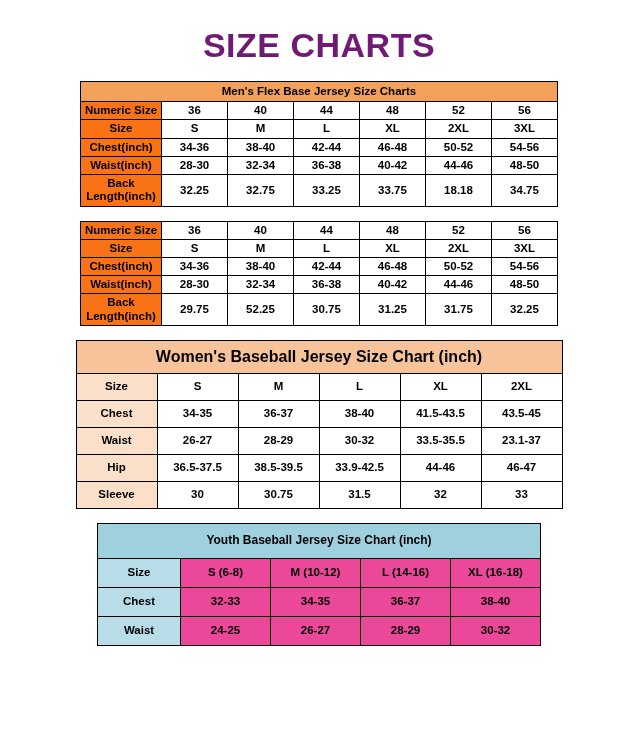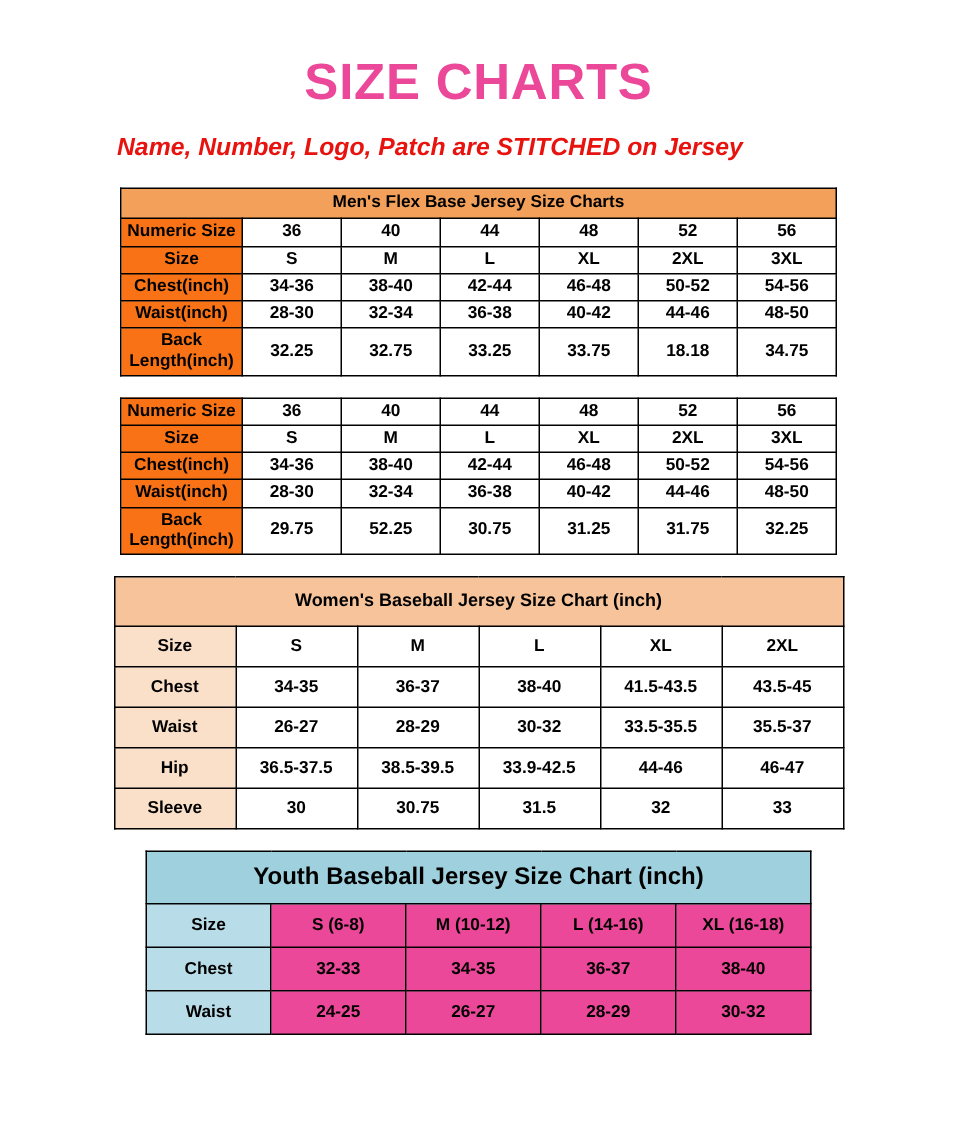--- a/index.html
+++ b/index.html
@@ -16,25 +16,25 @@
   }
   .page {
     position: relative;
     width: 638px;
     height: 750px;
     box-sizing: border-box;
     padding: 0;
   }
   .title {
     text-align: center;
-    color: #ec4899;
+    color: #701a75;
     font-weight: bold;
     font-size: 34px;
     letter-spacing: 0.5px;
-    margin: 36px 0 0 0;
+    margin: 26px 0 0 0;
     font-family: "Liberation Sans", sans-serif;
   }
   .subtitle {
     color: #e8130f;
     font-weight: bold;
     font-style: italic;
     font-size: 16.5px;
     line-height: 1.35;
     margin: 12px 0 0 78px;
     width: 480px;
@@ -69,53 +69,52 @@
   .t-orange td {
     background: #ffffff;
   }
   .t-orange .hdr-row td { background: #f2a05a; }
   .t-orange .labelcell { background: #f97316; }
 
   
   .t-peach .hdr-row td {
     background: #f6c39b;
     padding: 5px 0;
-    font-size: 12px;
+    font-size: 16px;
   }
   .t-peach .labelcell { background: #fbe0c9; }
   .t-peach td { background: #ffffff; height: 22px; }
   .t-peach .hdr-row td { background: #f6c39b; }
   .t-peach .labelcell { background: #fbe0c9; }
 
   
   .t-blue .hdr-row td {
     background: #9fd0dd;
     padding: 5px 0;
-    font-size: 16px;
+    font-size: 12px;
   }
   .t-blue .labelcell { background: #b9dde8; }
   .t-blue td { background: #ec4899; height: 24px; }
   .t-blue .hdr-row td { background: #9fd0dd; }
   .t-blue .labelcell { background: #b9dde8; }
 
   .rowlabel { width: 78px; }
   .men-col { width: 63px; }
   .wm-label { width: 78px; }
   .wm-col { width: 78px; }
   .yt-label { width: 80px; }
   .yt-col { width: 87px; }
   .two-line { line-height: 1.15; }
 </style>
 </head>
 <body>
 
 <div class="page">
 
   <div class="title">SIZE CHARTS</div>
-  <div class="subtitle">Name, Number, Logo, Patch are STITCHED on Jersey</div>
 
   <div class="block first">
     <table class="chart t-orange">
       <tbody>
           <tr class="hdr-row">
         <td colspan="7">Men's Flex Base Jersey Size Charts</td>
       </tr>
       <tr>
         <td class="labelcell rowlabel two-line">Numeric Size</td>
         <td class="men-col">36</td>
@@ -238,21 +237,21 @@
         <td>38-40</td>
         <td>41.5-43.5</td>
         <td>43.5-45</td>
       </tr>
       <tr>
         <td class="labelcell wm-label">Waist</td>
         <td>26-27</td>
         <td>28-29</td>
         <td>30-32</td>
         <td>33.5-35.5</td>
-        <td>35.5-37</td>
+        <td>23.1-37</td>
       </tr>
       <tr>
         <td class="labelcell wm-label">Hip</td>
         <td>36.5-37.5</td>
         <td>38.5-39.5</td>
         <td>33.9-42.5</td>
         <td>44-46</td>
         <td>46-47</td>
       </tr>
       <tr>

